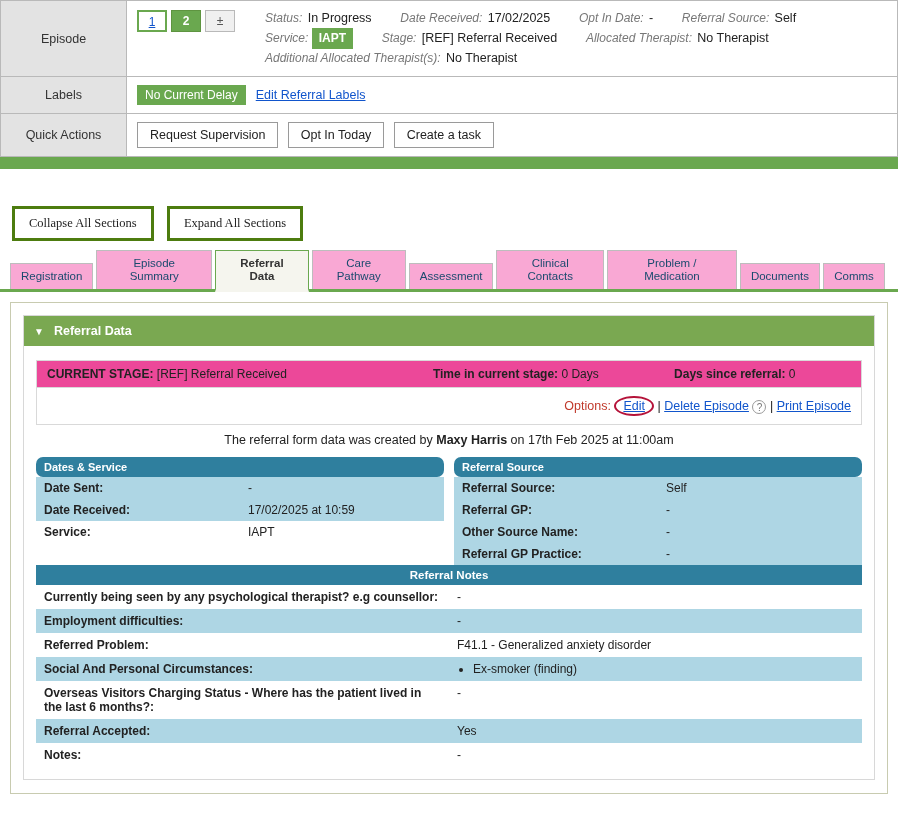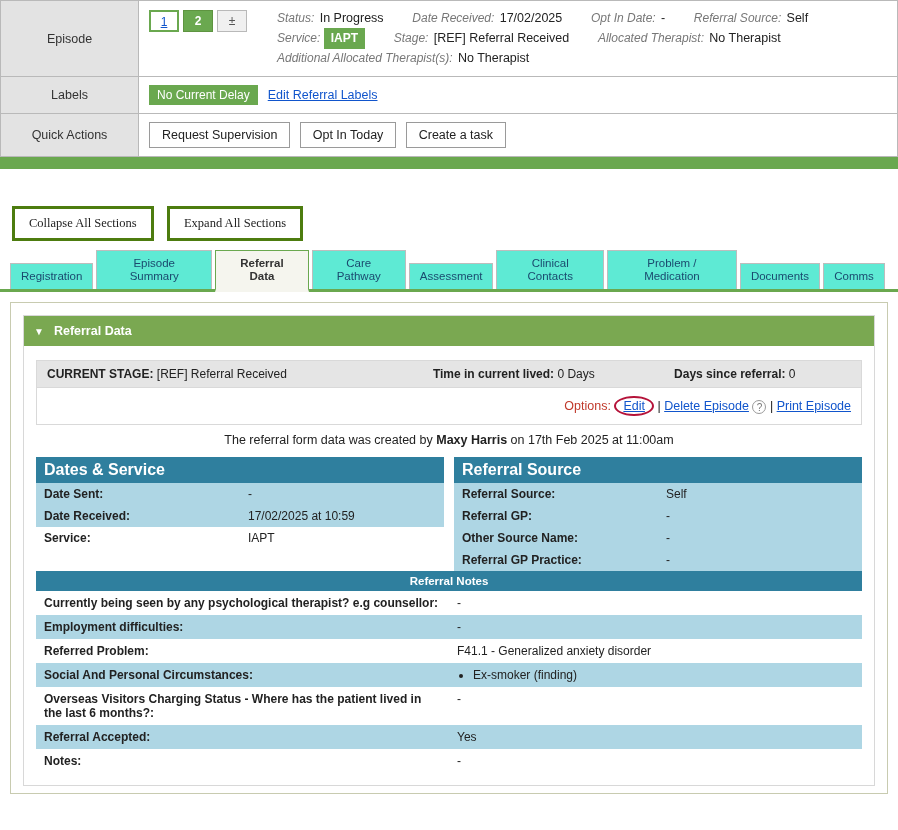--- a/index.html
+++ b/index.html
@@ -10,21 +10,21 @@
     font-family: "Liberation Sans", sans-serif;
     font-size: 12px;
     color: #222;
   }
   .page { width: 898px; height: 830px; position: relative; overflow: hidden; }
 
   
   .info-table { width: 898px; border-collapse: collapse; table-layout: fixed; }
   .info-table tr { }
   .info-table td.lbl {
-    width: 138px;
+    width: 126px;
     background: #e3e3e3;
     border: 1px solid #b9b9b9;
     text-align: center;
     vertical-align: middle;
     font-size: 12.5px;
     color: #333;
     padding: 8px 4px;
   }
   .info-table td.val {
     border: 1px solid #b9b9b9;
@@ -78,21 +78,21 @@
     background: #fff; border: 3px solid #4d7c0f; padding: 7px 14px;
     font-size: 12.5px; color: #222; cursor: pointer; margin-right: 10px;
     font-family: Liberation Serif, serif;
     margin-top: 27px;
   }
 
   
   .tabs { display: flex; align-items: flex-end; padding: 0 10px; border-bottom: 3px solid #6aa84f; }
   .tab {
     border: 1px solid #bdbdbd; border-bottom: none;
-    background: #5eead4; color: #1a4a6e;
+    background: #f9a8d4; color: #1a4a6e;
     padding: 6px 10px; margin-right: 3px;
     font-size: 11.5px; line-height: 13px; text-align: center;
     min-width: 62px; cursor: pointer;
   }
   .tab.active {
     background: #f5f5ee; color: #333; border-color: #6aa84f #6aa84f #f5f5ee;
     border-bottom: 3px solid #f5f5ee; position: relative; top: 3px;
     font-weight: bold;
   }
 
@@ -103,21 +103,21 @@
   }
   .panel { border: 1px solid #d8d8d8; }
   .panel-head {
     background: #7aa851; color: #fff; font-weight: bold; font-size: 12.5px;
     padding: 8px 10px; display: flex; align-items: center; gap: 10px;
   }
   .caret { font-size: 10px; }
   .panel-body { padding: 14px 12px 12px 12px; background: #fff; }
 
   .stage-bar {
-    background: #e5e5e5; border: 1px solid #d9d9d9;
+    background: #ec4899; border: 1px solid #d9d9d9;
     display: flex; padding: 6px 10px; font-size: 12px;
   }
   .stage-bar .c1 { width: 48%; }
   .stage-bar .c2 { width: 30%; }
   .stage-bar .c3 { width: 22%; }
   .stage-bar b { font-weight: bold; }
 
   .opts-box { border: 1px solid #d9d9d9; border-top: none; padding: 8px 10px; text-align: right; font-size: 12.5px; }
   .opt-label { color: #c0392b; }
   .edit-circle {
@@ -131,21 +131,21 @@
     text-align: center; font-size: 10px; vertical-align: middle;
   }
   .created-line { padding: 8px 4px 10px 4px; font-size: 12.5px; text-align: center; }
   .created-line b { font-weight: bold; }
 
   
   .dual { display: flex; gap: 10px; }
   .dtable { width: 100%; border-collapse: collapse; table-layout: fixed; }
   .dtable th {
     background: #2f7f9e; color: #fff; text-align: left; font-weight: bold;
-    font-size: 16px; padding: 4px 8px;
+    font-size: 11px; padding: 4px 8px; border-radius: 7px;
   }
   .dtable td { padding: 4px 8px; font-size: 12px; }
   .dtable td.k { font-weight: bold; color: #222; }
   .dtable tr.alt td { background: #aed6e4; }
   .dtable tr.plain td { background: #ffffff; }
   .dtable td.v { color: #222; }
   .half { width: 50%; }
 
   .notes-table { width: 100%; border-collapse: collapse; table-layout: fixed; margin-top: 0; }
   .notes-table th {
@@ -252,21 +252,21 @@
         <span>Referral Data</span>
       </div>
       <div class="panel-body">
 
         <div class="stage-bar">
           <div class="c1">
             <b>CURRENT STAGE:</b>
             <span>[REF] Referral Received</span>
           </div>
           <div class="c2">
-            <b>Time in current lived:</b>
+            <b>Time in current stage:</b>
             <span>0 Days</span>
           </div>
           <div class="c3">
             <b>Days since referral:</b>
             <span>0</span>
           </div>
         </div>
 
         <div class="opts-box">
           <span class="opt-label">Options:</span>

